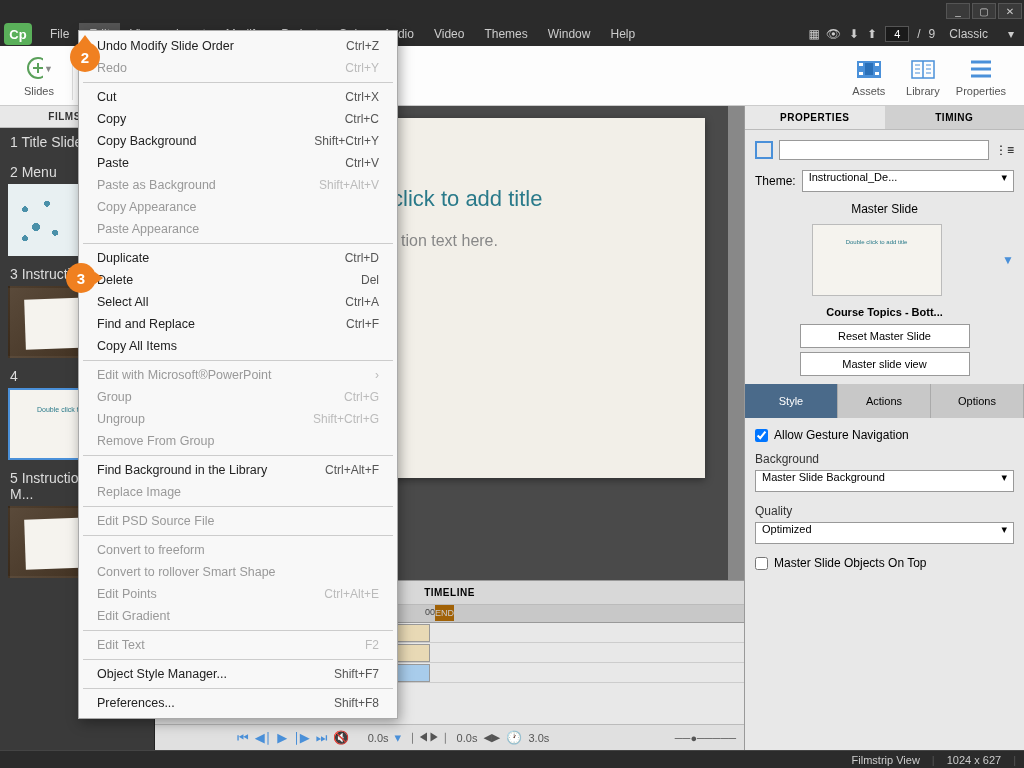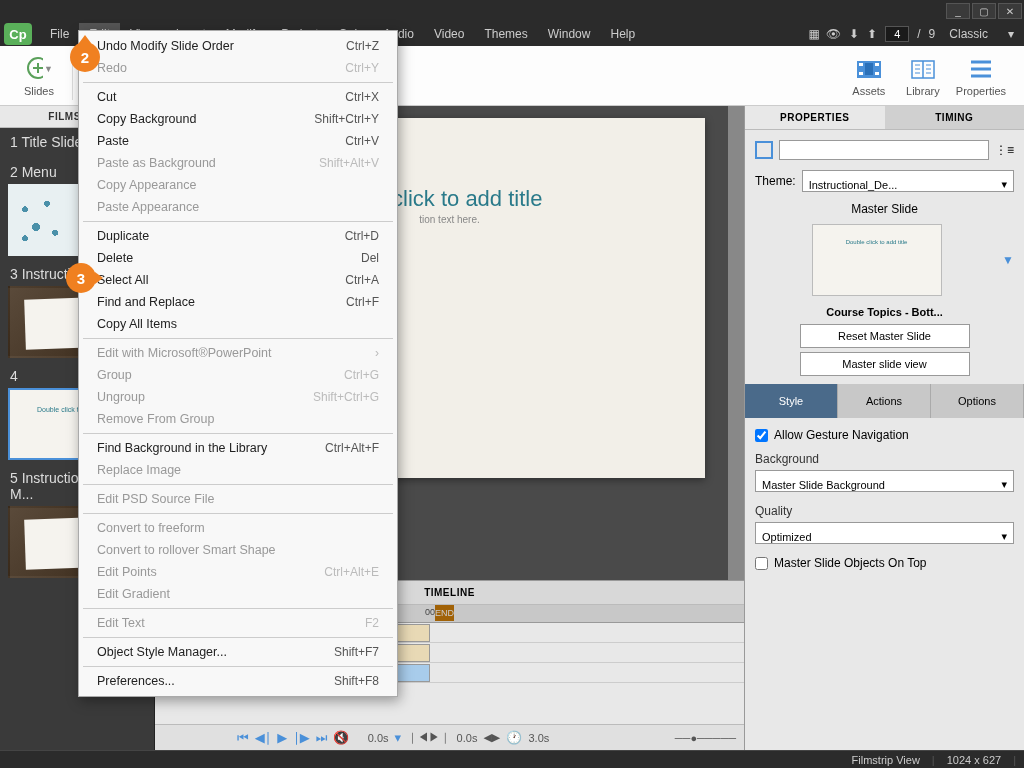--- a/index.html
+++ b/index.html
@@ -25,41 +25,41 @@
 .filmstrip-body { flex: 1; overflow: hidden; padding: 4px 8px; }
 .slide-thumb { margin-bottom: 8px; }
 .thumb-label { color: #ddd; font-size: 14px; padding: 2px 0 4px 2px; }
 .thumb-img { width: 130px; height: 72px; background: #f5f3ee; border: 2px solid transparent; position: relative; overflow: hidden; }
 .thumb-img.selected { border-color: #4a90d9; }
 .canvas-area { flex: 1; background: #4a4a4a; display: flex; flex-direction: column; position: relative; }
 .canvas-viewport { flex: 1; display: flex; align-items: flex-start; justify-content: center; padding: 20px; position: relative; overflow: hidden;}
 .slide-canvas { width: 510px; height: 360px; background: #f2efe8; box-shadow: 0 2px 8px rgba(0,0,0,0.4); position: relative; margin-top: -8px;}
 .canvas-title { position: absolute; top: 68px; left: 50%; transform: translateX(-50%); width: 480px; text-align: center; }
 .canvas-title-main { color: #2a7a8a; font-size: 22px; }
-.canvas-title-sub { color: #888; font-size: 10px; margin-top: 2px; }
+.canvas-title-sub { color: #888; font-size: 16px; margin-top: 20px; }
 .scrollbar-v { width: 16px; background: #888; position: absolute; right: 0; top: 0; bottom: 0; }
 .timeline-panel { height: 170px; background: #e8e8e8; border-top: 1px solid #999; display: flex; flex-direction: column; }
 .timeline-header { height: 24px; display: flex; align-items: center; justify-content: center; background: #d8d8d8; font-size: 10px; font-weight: bold; letter-spacing: 0.5px; border-bottom: 1px solid #bbb; }
 .timeline-ruler { height: 18px; background: #c8c8c8; position: relative; border-bottom: 1px solid #999; font-size: 9px; color: #444; }
 .ruler-tick { position: absolute; top: 2px; font-size: 9px; }
 .timeline-tracks { flex: 1; overflow: hidden; position: relative; }
 .tl-track { height: 20px; display: flex; align-items: center; border-bottom: 1px solid #ccc; font-size: 10px; }
 .tl-bar { height: 18px; padding: 2px 6px; border: 1px solid #999; white-space: nowrap; overflow: hidden; }
 .tl-bar.caption { background: #e8d9b5; }
 .tl-bar.title { background: #e8d9b5; }
 .tl-bar.slide { background: #a8cceb; }
 .timeline-footer { height: 26px; background: #e0e0e0; display: flex; align-items: center; padding: 0 8px; gap: 6px; border-top: 1px solid #bbb; }
 .tl-ctrl { color: #4a90d9; font-size: 13px; cursor: pointer; }
 .props-panel { width: 280px; background: #e8e8e8; border-left: 1px solid #999; display: flex; flex-direction: column; }
 .props-tabs { height: 24px; display: flex; }
 .props-tab { flex: 1; display: flex; align-items: center; justify-content: center; font-size: 10px; font-weight: bold; letter-spacing: 0.5px; background: #e8e8e8; border-bottom: 1px solid #bbb; cursor: pointer; }
 .props-tab.inactive { background: #d0d0d0; }
 .props-body { flex: 1; padding: 10px; overflow: hidden; }
 .props-row { display: flex; align-items: center; gap: 6px; margin-bottom: 10px; font-size: 12px; }
-.props-select { flex: 1; height: 22px; border: 1px solid #999; background: #fff; padding: 0 6px; font-size: 11px; display: flex; align-items: flex-end; justify-content: space-between; cursor: pointer; }
+.props-select { flex: 1; height: 22px; border: 1px solid #999; background: #fff; padding: 0 6px; font-size: 11px; display: flex; align-items: flex-start; justify-content: space-between; cursor: pointer; }
 .master-preview { width: 130px; height: 72px; background: #f5f3ee; border: 1px solid #bbb; margin: 4px auto; position: relative; }
 .mp-caption-wrap { display: flex; justify-content: center; align-items: center; gap: 4px;}
 .props-btn { width: 170px; height: 24px; border: 1px solid #999; background: #fff; display: flex; align-items: center; justify-content: center; font-size: 11px; margin: 4px auto; cursor: pointer; }
 .sub-tabs { display: flex; height: 34px; margin: 8px -10px 10px; }
 .sub-tab { flex: 1; display: flex; align-items: center; justify-content: center; font-size: 11px; background: #c8c8c8; cursor: pointer; border-right: 1px solid #aaa;}
 .sub-tab.active { background: #4a6a8a; color: #fff; }
 .checkbox-row { display: flex; align-items: center; gap: 6px; font-size: 12px; margin-bottom: 10px; }
 .section-label { font-size: 12px; color: #333; margin-bottom: 4px; }
 .statusbar { height: 18px; background: #2b2b2b; display: flex; align-items: center; justify-content: flex-end; padding: 0 8px; gap: 12px; color: #ccc; font-size: 11px; border-top: 1px solid #444; }
 .dropdown-menu { position: absolute; top: 30px; left: 78px; width: 320px; background: #f8f8f8; border: 1px solid #aaa; box-shadow: 2px 4px 12px rgba(0,0,0,0.35); z-index: 1000; padding: 4px 0; }
@@ -369,20 +369,24 @@
     <div class="dd-item disabled">
       <span>Redo</span>
       <span class="dd-shortcut">Ctrl+Y</span>
     </div>
     <div class="dd-sep"></div>
     <div class="dd-item">
       <span>Cut</span>
       <span class="dd-shortcut">Ctrl+X</span>
     </div>
     <div class="dd-item">
+      <span>Copy</span>
+      <span class="dd-shortcut">Ctrl+C</span>
+    </div>
+    <div class="dd-item">
       <span>Copy Background</span>
       <span class="dd-shortcut">Shift+Ctrl+Y</span>
     </div>
     <div class="dd-item">
       <span>Paste</span>
       <span class="dd-shortcut">Ctrl+V</span>
     </div>
     <div class="dd-item disabled">
       <span>Paste as Background</span>
       <span class="dd-shortcut">Shift+Alt+V</span>

